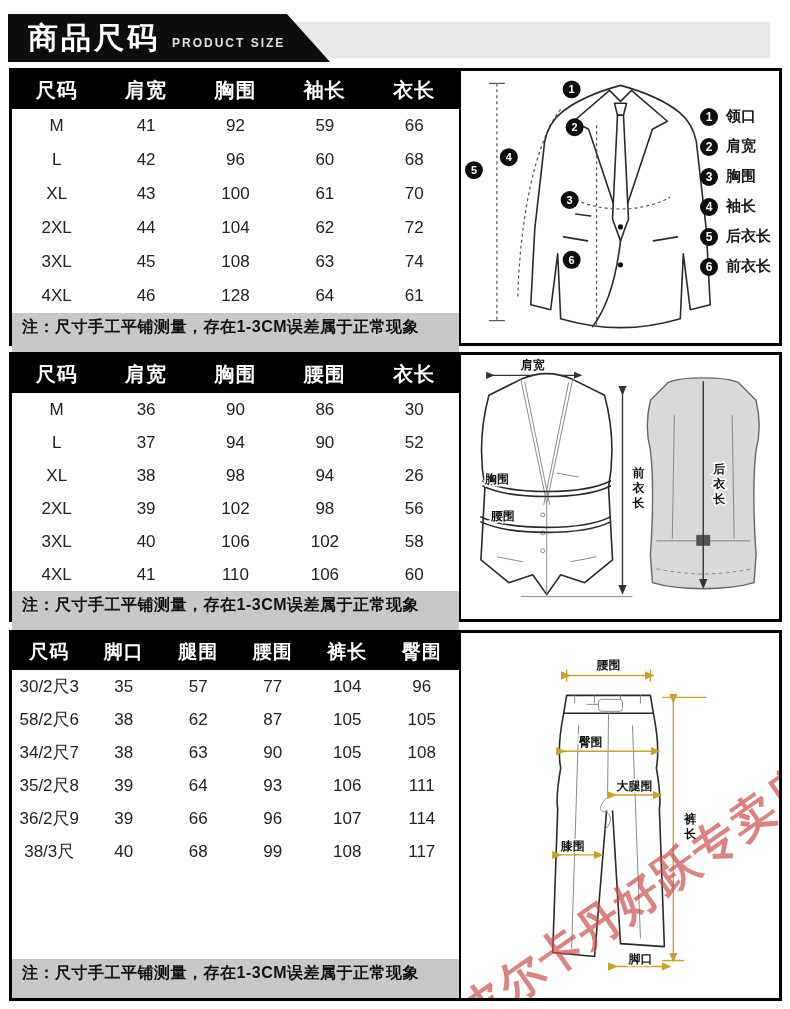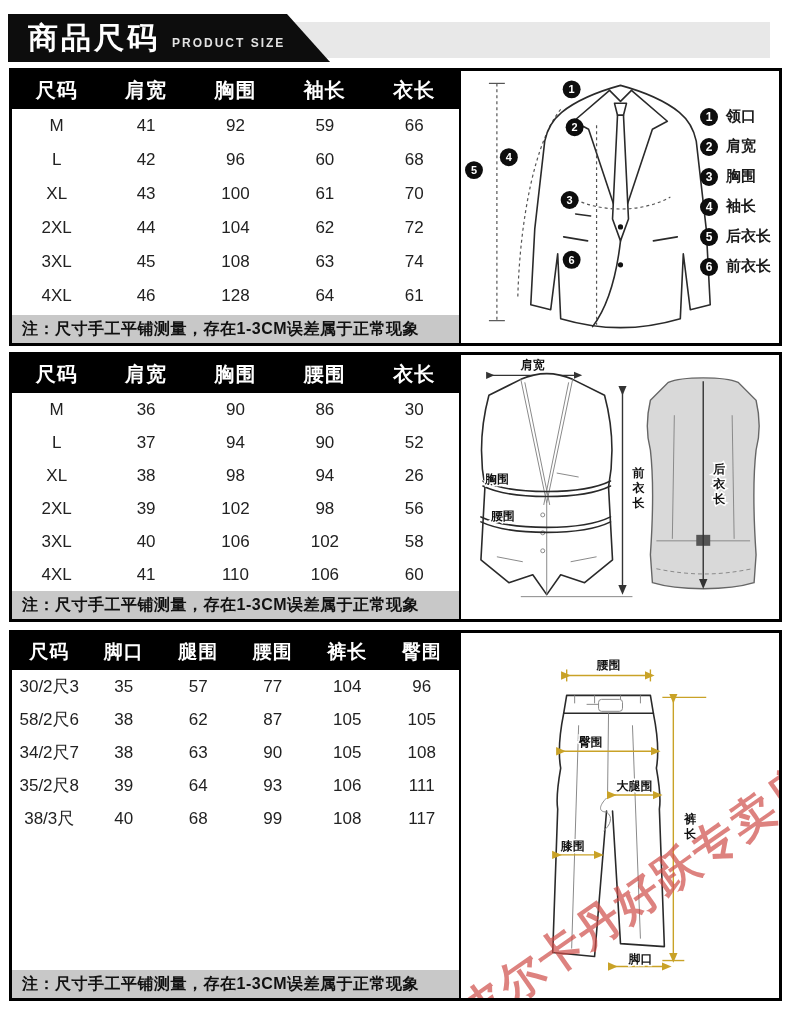--- a/index.html
+++ b/index.html
@@ -27,21 +27,21 @@
   #sec-pants  { top:630px; height:371px; overflow:hidden; }
 
   .tbl-wrap { width:449px; border-right:2px solid #000; display:flex; flex-direction:column; }
   table { width:100%; border-collapse:collapse; table-layout:fixed; }
   thead th { background:#000; color:#fff; font-weight:bold; font-size:20px; height:38px; text-align:center; letter-spacing:1px; }
   #sec-pants thead th { height:37px; font-size:19px; }
   tbody td { text-align:center; font-size:17px; color:#222; height:34px; }
   #sec-vest tbody td, #sec-pants tbody td { height:33px; }
   .note {
     margin-top:auto; background:#c8c8c8; color:#111; font-weight:bold;
-    font-size:16px; padding:4px 10px 3px; letter-spacing:.5px; white-space:nowrap;
+    font-size:16px; padding:4px 10px 14px; letter-spacing:.5px; white-space:nowrap;
   }
   .diagram { flex:1; position:relative; background:#fff; }
   .diagram svg { display:block; width:100%; height:100%; }
 
   
   .legend { position:absolute; right:8px; top:36px; display:flex; flex-direction:column; gap:11px; }
   .legend-item { display:flex; align-items:center; gap:8px; font-size:15px; font-weight:bold; color:#1a1a1a; white-space:nowrap; }
   .legend-num {
     width:18px; height:18px; border-radius:50%; background:#0d0d0d; color:#fff;
     font-size:12px; font-weight:bold; display:flex; align-items:center; justify-content:center; flex:0 0 18px;
@@ -377,20 +377,28 @@
           </tr>
           <tr>
             <td>35/2尺8</td>
             <td>39</td>
             <td>64</td>
             <td>93</td>
             <td>106</td>
             <td>111</td>
           </tr>
           <tr>
+            <td>36/2尺9</td>
+            <td>39</td>
+            <td>66</td>
+            <td>96</td>
+            <td>107</td>
+            <td>114</td>
+          </tr>
+          <tr>
             <td>38/3尺</td>
             <td>40</td>
             <td>68</td>
             <td>99</td>
             <td>108</td>
             <td>117</td>
           </tr>
         </tbody>
       </table>
     <div class="note">注：尺寸手工平铺测量，存在1-3CM误差属于正常现象</div>

